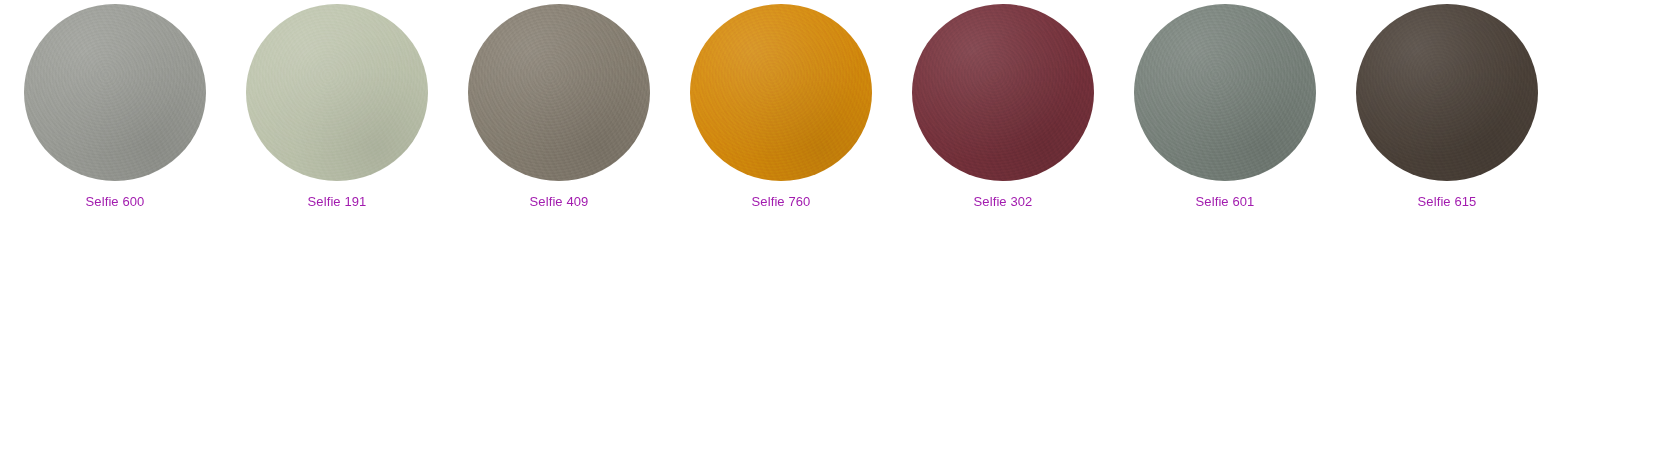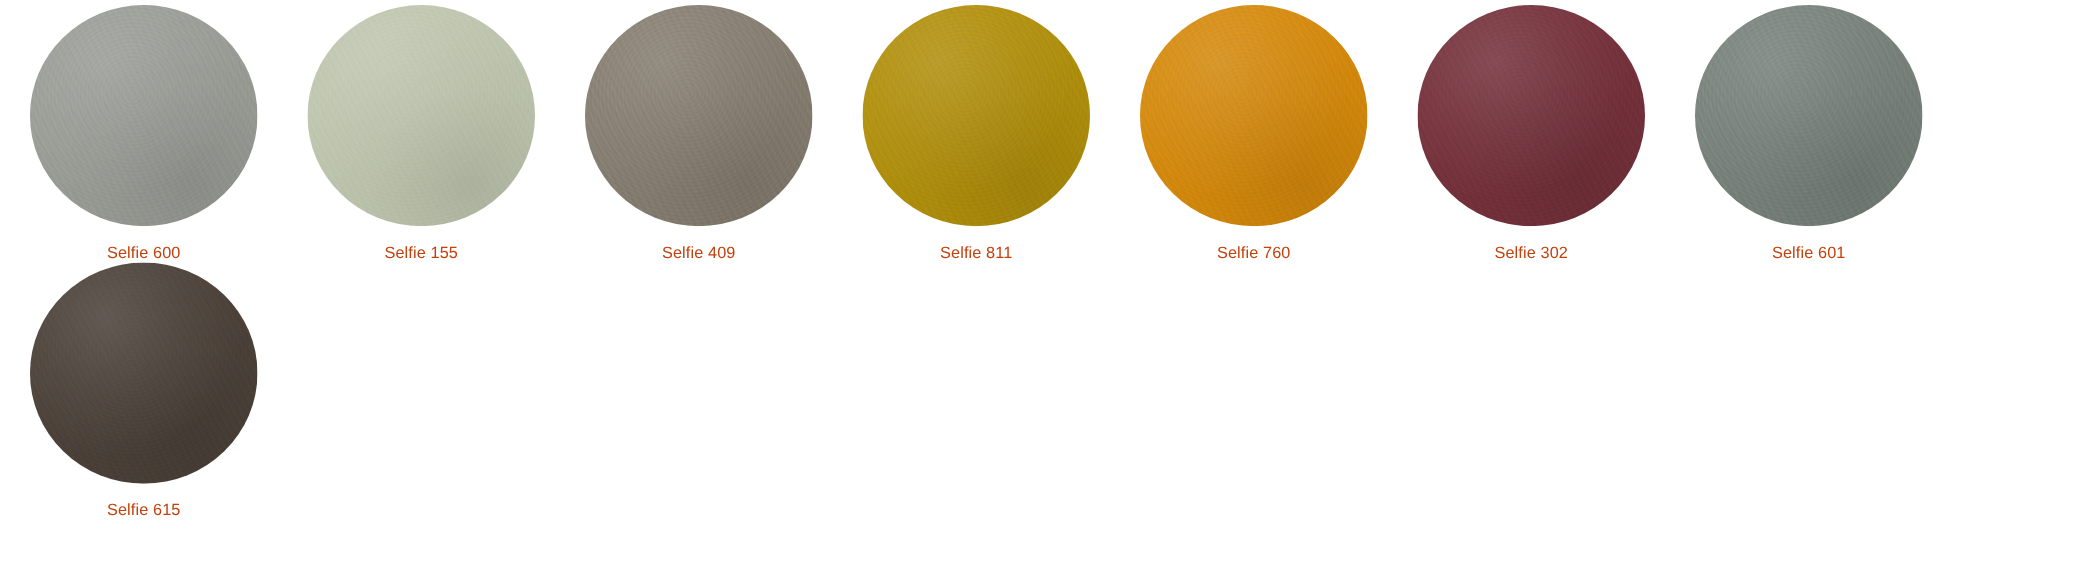--- a/index.html
+++ b/index.html
@@ -59,45 +59,41 @@
         rgba(255,255,255,0.016) 2px,
         rgba(0,0,0,0.016) 3px,
         rgba(0,0,0,0.016) 5px);
     background-blend-mode: normal, normal, overlay, overlay;
   }
 
   .swatch-label {
     margin-top: 13px;
     font-size: 13px;
     line-height: 1.2;
-    color: #c2410c;
+    color: #a21caf;
     letter-spacing: 0.1px;
     text-align: center;
     white-space: nowrap;
   }
 </style>
 </head>
 <body>
 
 <main id="swatch-grid">
     <div class="swatch-cell">
       <div class="swatch-disc" title="Selfie 600" style="--swatch-color: #9a9c96;"></div>
       <div class="swatch-label">Selfie 600</div>
     </div>
     <div class="swatch-cell">
       <div class="swatch-disc" title="Selfie 101" style="--swatch-color: #bec5ae;"></div>
-      <div class="swatch-label">Selfie 155</div>
+      <div class="swatch-label">Selfie 191</div>
     </div>
     <div class="swatch-cell">
       <div class="swatch-disc" title="Selfie 409" style="--swatch-color: #857d70;"></div>
       <div class="swatch-label">Selfie 409</div>
-    </div>
-    <div class="swatch-cell">
-      <div class="swatch-disc" title="Selfie 811" style="--swatch-color: #b08f0c;"></div>
-      <div class="swatch-label">Selfie 811</div>
     </div>
     <div class="swatch-cell">
       <div class="swatch-disc" title="Selfie 503" style="--swatch-color: #d4890c;"></div>
       <div class="swatch-label">Selfie 760</div>
     </div>
     <div class="swatch-cell">
       <div class="swatch-disc" title="Selfie 302" style="--swatch-color: #74313b;"></div>
       <div class="swatch-label">Selfie 302</div>
     </div>
     <div class="swatch-cell">

